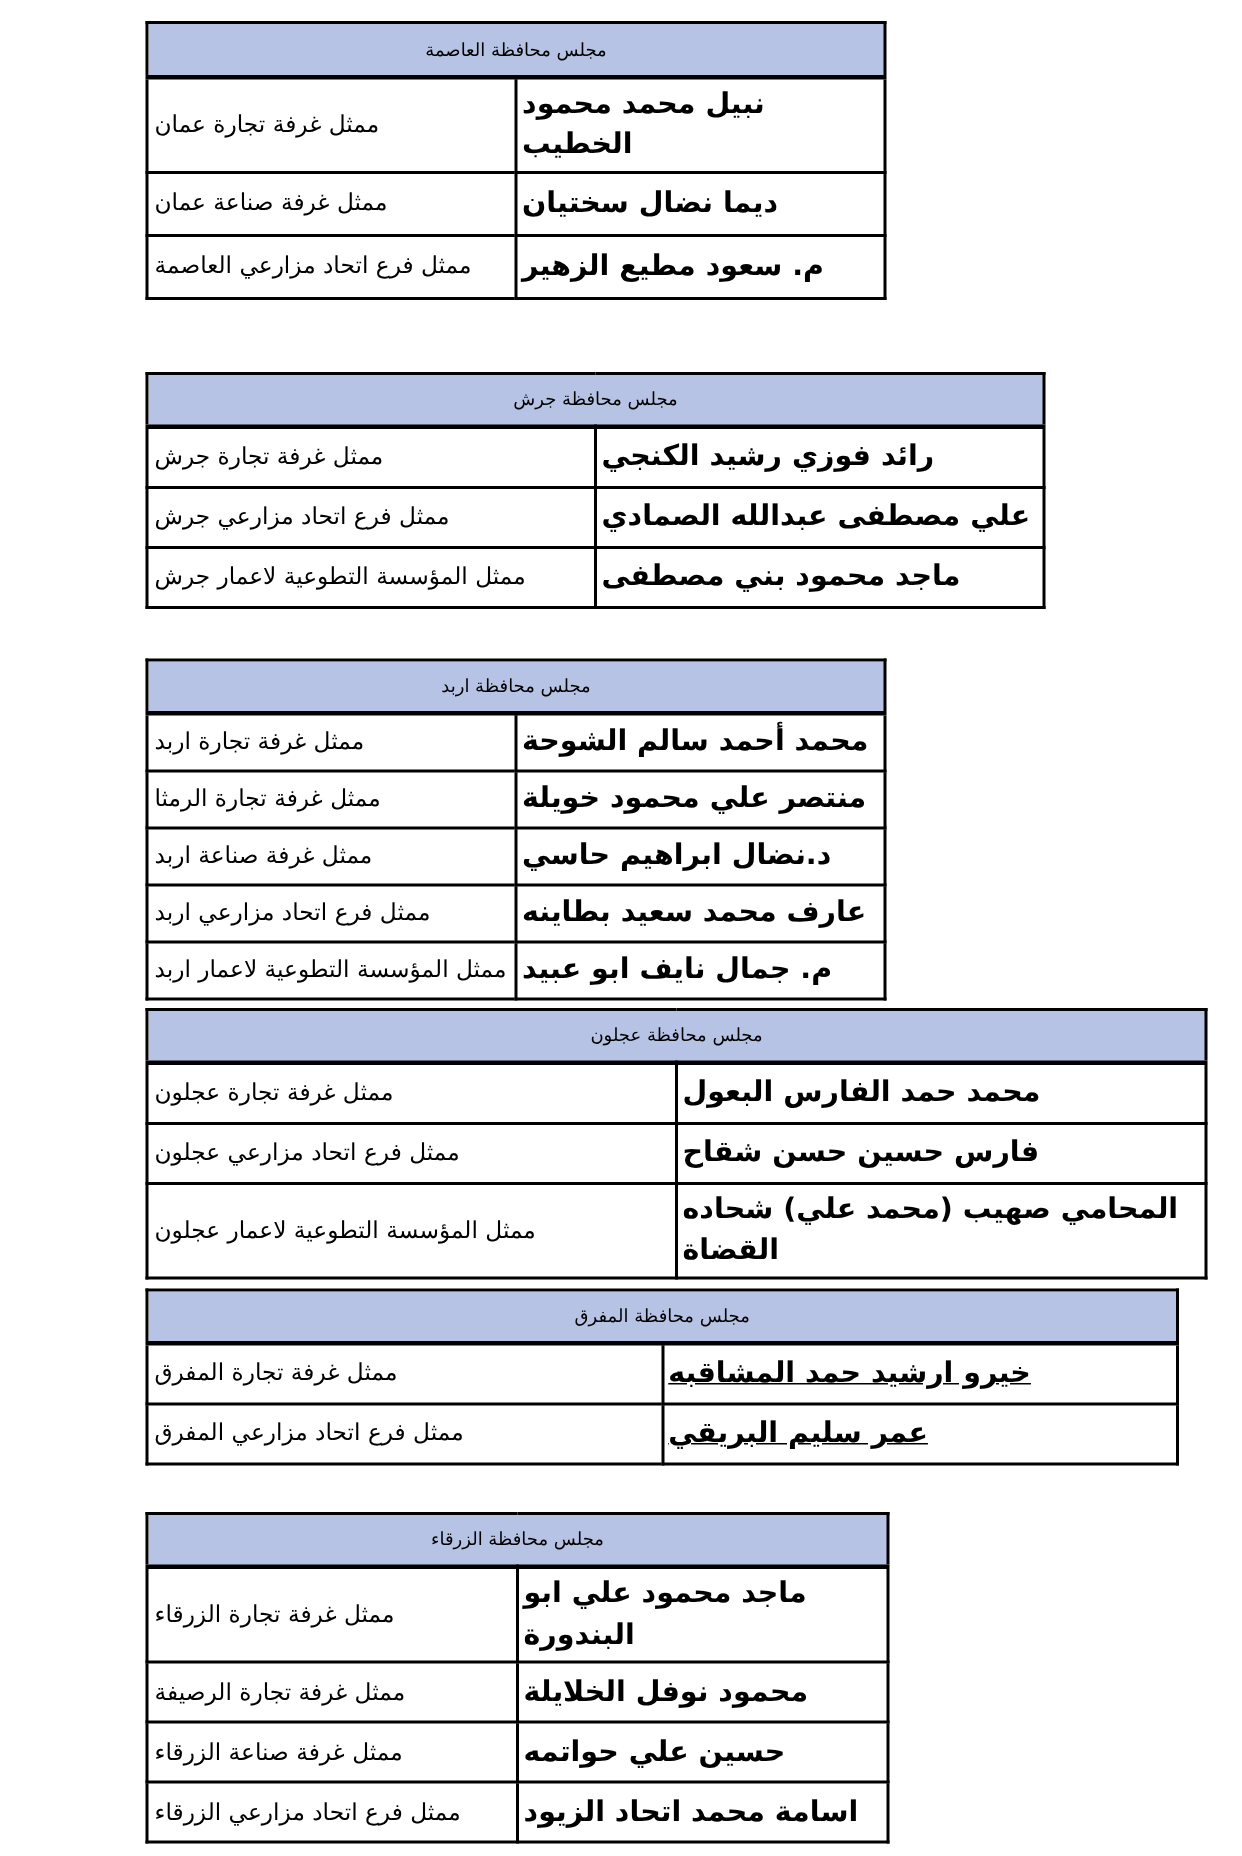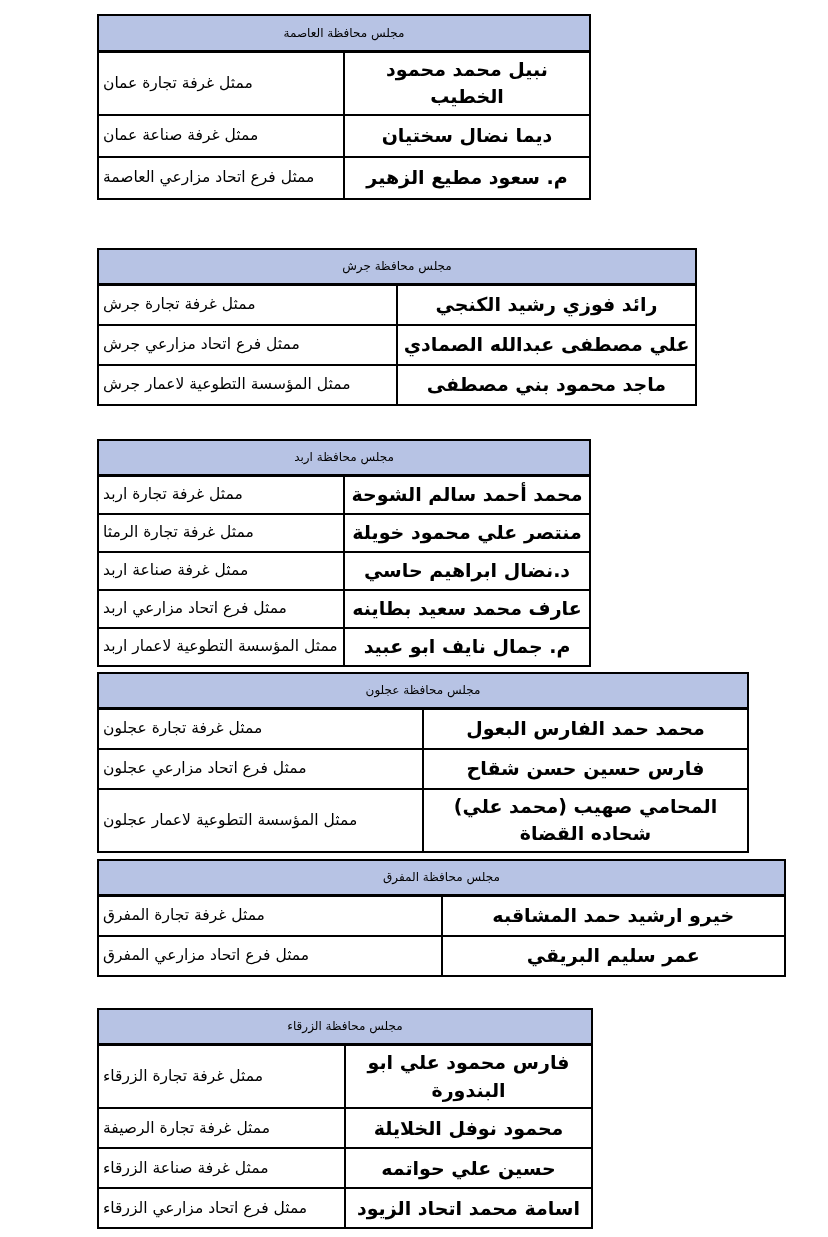--- a/index.html
+++ b/index.html
@@ -33,21 +33,21 @@
     height: 36px;
     font-weight: normal;
     font-size: 12px;
     text-align: center;
     border-bottom-width: 3px;
     padding: 2px 4px;
   }
   td.name {
     font-weight: bold;
     font-size: 19px;
-    text-align: center;
+    text-align: left;
     vertical-align: middle;
     padding: 3px 3px;
     line-height: 1.45;
   }
   td.role {
     font-size: 15.5px;
     text-align: left;
     vertical-align: middle;
     padding: 3px 4px;
     line-height: 1.35;
@@ -58,27 +58,27 @@
   .t-capital td.name { width: 49.2%; }
 
   .t-irbid { width: 494px; margin-top: 33px; }
   .t-irbid td { height: 38px; }
   .t-irbid td.name { width: 46.8%; }
 
   .t-jerash { width: 600px; margin-top: 48px; }
   .t-jerash td { height: 40px; }
   .t-jerash td.name { width: 53.5%; }
 
-  .t-ajloun { width: 652px; margin-top: 5px; }
+  .t-ajloun { width: 708px; margin-top: 5px; }
   .t-ajloun td { height: 40px; }
   .t-ajloun td.name { width: 53.5%; }
 
   .t-mafraq { width: 689px; margin-top: 6px; }
   .t-mafraq td { height: 40px; }
-  .t-mafraq td.name { width: 53.5%; }
+  .t-mafraq td.name { width: 53.5%; text-decoration: underline; }
 
   .t-zarqa { width: 496px; margin-top: 31px; border-radius: 11px; }
   .t-zarqa td { height: 40px; }
   .t-zarqa td.name { width: 52.8%; }
 </style>
 </head>
 <body>
 
 <div id="doc" class="page">
     <table class="council t-capital" dir="rtl">
@@ -179,21 +179,21 @@
           <td class="role">ممثل فرع اتحاد مزارعي المفرق</td>
         </tr>
       </tbody>
     </table>
     <table class="council t-zarqa" dir="rtl">
       <tbody>
         <tr class="hdr">
           <th colspan="2">مجلس محافظة الزرقاء</th>
         </tr>
         <tr>
-          <td class="name">فارس محمود علي ابو البندورة</td>
+          <td class="name">ماجد محمود علي ابو البندورة</td>
           <td class="role">ممثل غرفة تجارة الزرقاء</td>
         </tr>
         <tr>
           <td class="name">محمود نوفل الخلايلة</td>
           <td class="role">ممثل غرفة تجارة الرصيفة</td>
         </tr>
         <tr>
           <td class="name">حسين علي حواتمه</td>
           <td class="role">ممثل غرفة صناعة الزرقاء</td>
         </tr>

